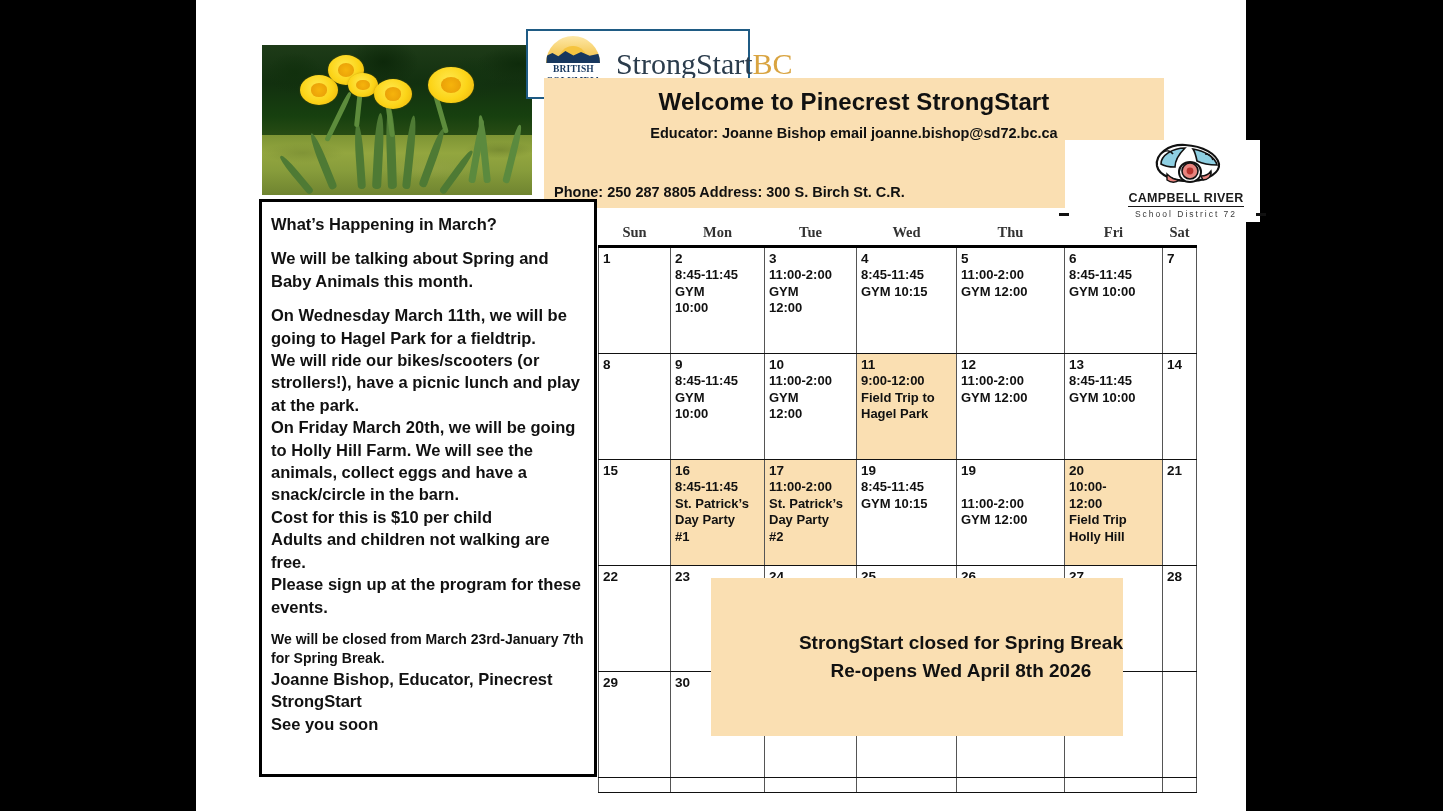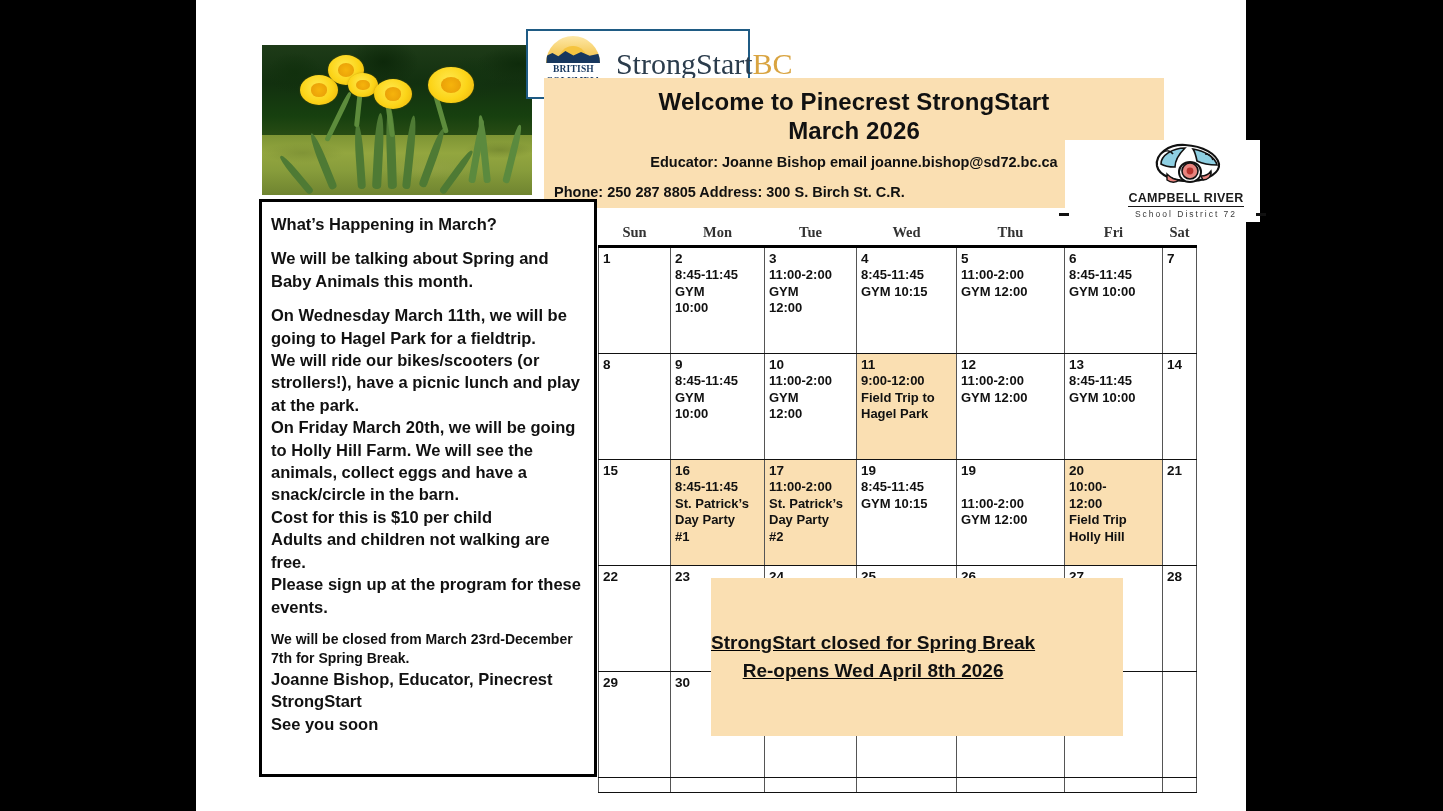--- a/index.html
+++ b/index.html
@@ -115,21 +115,21 @@
   #cal td.thin{height:14px;padding:0;}
   #cal .daynum{display:block;font-size:13.5px;font-weight:bold;line-height:16px;}
   #cal .ev{display:block;white-space:pre-line;}
   
   col.c-sun{width:72px;} col.c-mon{width:94px;} col.c-tue{width:92px;}
   col.c-wed{width:100px;} col.c-thu{width:108px;} col.c-fri{width:98px;}
   col.c-sat{width:34px;}
   
   #breakbox{
     position:absolute;left:515px;top:578px;width:412px;height:158px;
-    background:#fadfb2;display:flex;align-items:center;justify-content:flex-start;text-decoration:underline;
+    background:#fadfb2;display:flex;align-items:center;justify-content:flex-end;
   }
   #breakbox div{
     text-align:center;font-size:19px;font-weight:bold;color:#111;line-height:28px;
   }
 </style>
 </head>
 <body>
 
 <div id="slide">
 
@@ -171,21 +171,20 @@
       <div class="bc-txt1">COLUMBIA</div>
       <div class="bc-txt2">The Best Place on Earth</div>
     </div>
     <div id="ss-div"></div>
     <div id="ss-word"><span>StrongStart</span><span class="bc">BC</span></div>
   </div>
 
   <div id="banner">
     <div class="title">
       <div>Welcome to Pinecrest StrongStart</div>
-      <div>March  2026</div>
     </div>
     <div class="educator">Educator: Joanne Bishop email joanne.bishop@sd72.bc.ca</div>
     <div class="phone">Phone: 250 287 8805 Address: 300 S. Birch St. C.R.</div>
   </div>
 
   <div id="cr-logo">
     <div id="cr-art">
       <svg width="74" height="48" viewBox="0 0 74 48">
         <path d="M8 26 C6 14, 20 4, 36 5 C54 6, 68 14, 70 24 C71 32, 60 40, 44 41 C26 42, 10 36, 8 26 Z" fill="#ffffff" stroke="#111" stroke-width="2.2"></path>
         <path d="M12 24 C12 15, 24 8, 36 8 C30 14, 26 20, 26 27 C20 27, 15 26, 12 24 Z" fill="#8fd0e3" stroke="#111" stroke-width="1.6"></path>
@@ -210,21 +209,21 @@
     <p class="gap"></p>
     <p>We will be talking about Spring and Baby Animals this month.</p>
     <p class="gap"></p>
     <p>On  Wednesday March 11th, we will be going to Hagel Park for a fieldtrip.</p>
     <p>We will ride our bikes/scooters (or strollers!), have a picnic lunch and play at the park.</p>
     <p>On Friday March 20th, we will be going to Holly Hill Farm.  We will see the animals, collect eggs and have a snack/circle in the barn.</p>
     <p>Cost for this is $10 per child</p>
     <p>Adults and children not walking are free.</p>
     <p>Please sign up at the program for these events.</p>
     <p class="gap"></p>
-    <p class="small">We will be closed from March 23rd-December 7th for Spring Break.</p>
+    <p class="small">We will be closed from March 23rd-January 7th for Spring Break.</p>
     <p>Joanne Bishop, Educator, Pinecrest StrongStart</p>
     <p>See you soon</p>
   </div>
 
   <div id="cal">
     <table>
       <colgroup>
         <col class="c-sun">
           <col class="c-mon">
           <col class="c-tue">

